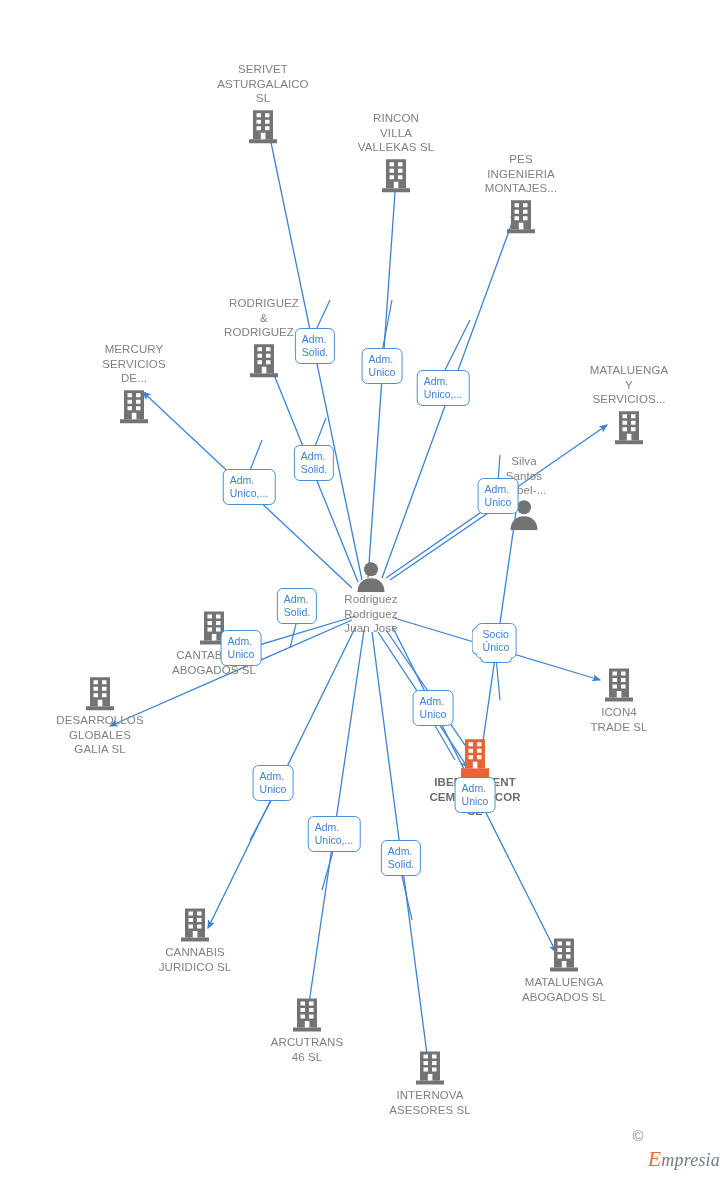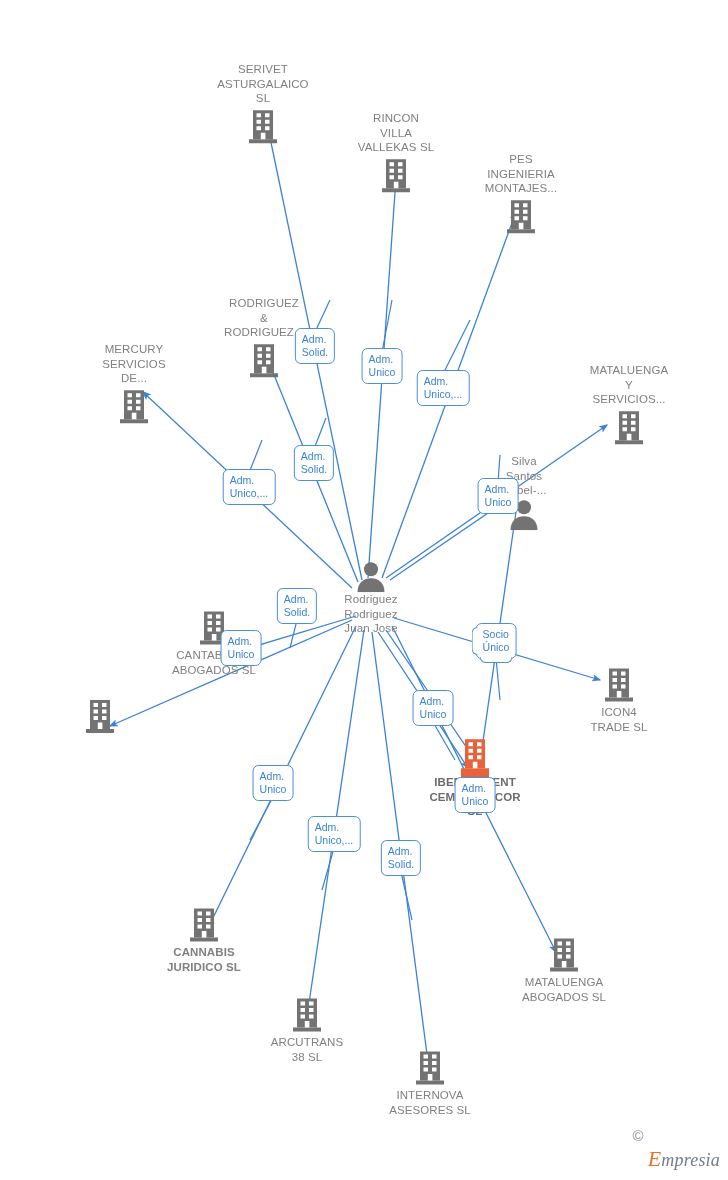--- a/index.html
+++ b/index.html
@@ -301,20 +301,23 @@
     <rect x="10.5" y="5" width="4.5" height="4"></rect>
     <rect x="19" y="5" width="4.5" height="4"></rect>
     <rect x="10.5" y="11.5" width="4.5" height="4"></rect>
     <rect x="19" y="11.5" width="4.5" height="4"></rect>
     <rect x="10.5" y="18" width="4.5" height="4"></rect>
     <rect x="19" y="18" width="4.5" height="4"></rect>
     <rect x="14.8" y="24.5" width="4.6" height="6.5"></rect>
   </g>
 </svg>
         </div>
+        <div class="caption below">DESARROLLOS
+GLOBALES
+GALIA SL</div>
       </div>
       <div class="node company highlight" style="left: 475px; top: 778px;">
         <div>
 <svg class="bld" width="34" height="36" viewBox="0 0 34 36" xmlns="http://www.w3.org/2000/svg">
   <rect x="7" y="2" width="20" height="29" fill="#e8633a"></rect>
   <rect x="3" y="31" width="28" height="4" fill="#e8633a"></rect>
   <g fill="#ffffff">
     <rect x="10.5" y="5" width="4.5" height="4"></rect>
     <rect x="19" y="5" width="4.5" height="4"></rect>
     <rect x="10.5" y="11.5" width="4.5" height="4"></rect>
@@ -323,21 +326,21 @@
     <rect x="19" y="18" width="4.5" height="4"></rect>
     <rect x="14.8" y="24.5" width="4.6" height="6.5"></rect>
   </g>
 </svg>
         </div>
         <div class="caption below">IBEROCIMENT
 CEMENTDECOR
 SL</div>
       </div>
       <div class="hl-bar" style="left: 475px; top: 774px;"></div>
-      <div class="node company" style="left: 204px; top: 940px; font-weight: bold;">
+      <div class="node company" style="left: 195px; top: 940px;">
         <div>
 <svg class="bld" width="34" height="36" viewBox="0 0 34 36" xmlns="http://www.w3.org/2000/svg">
   <rect x="7" y="2" width="20" height="29" fill="#737373"></rect>
   <rect x="3" y="31" width="28" height="4" fill="#737373"></rect>
   <g fill="#ffffff">
     <rect x="10.5" y="5" width="4.5" height="4"></rect>
     <rect x="19" y="5" width="4.5" height="4"></rect>
     <rect x="10.5" y="11.5" width="4.5" height="4"></rect>
     <rect x="19" y="11.5" width="4.5" height="4"></rect>
     <rect x="10.5" y="18" width="4.5" height="4"></rect>
@@ -378,21 +381,21 @@
     <rect x="19" y="5" width="4.5" height="4"></rect>
     <rect x="10.5" y="11.5" width="4.5" height="4"></rect>
     <rect x="19" y="11.5" width="4.5" height="4"></rect>
     <rect x="10.5" y="18" width="4.5" height="4"></rect>
     <rect x="19" y="18" width="4.5" height="4"></rect>
     <rect x="14.8" y="24.5" width="4.6" height="6.5"></rect>
   </g>
 </svg>
         </div>
         <div class="caption below">ARCUTRANS
-38  SL</div>
+46  SL</div>
       </div>
       <div class="node company" style="left: 430px; top: 1083px;">
         <div>
 <svg class="bld" width="34" height="36" viewBox="0 0 34 36" xmlns="http://www.w3.org/2000/svg">
   <rect x="7" y="2" width="20" height="29" fill="#737373"></rect>
   <rect x="3" y="31" width="28" height="4" fill="#737373"></rect>
   <g fill="#ffffff">
     <rect x="10.5" y="5" width="4.5" height="4"></rect>
     <rect x="19" y="5" width="4.5" height="4"></rect>
     <rect x="10.5" y="11.5" width="4.5" height="4"></rect>

